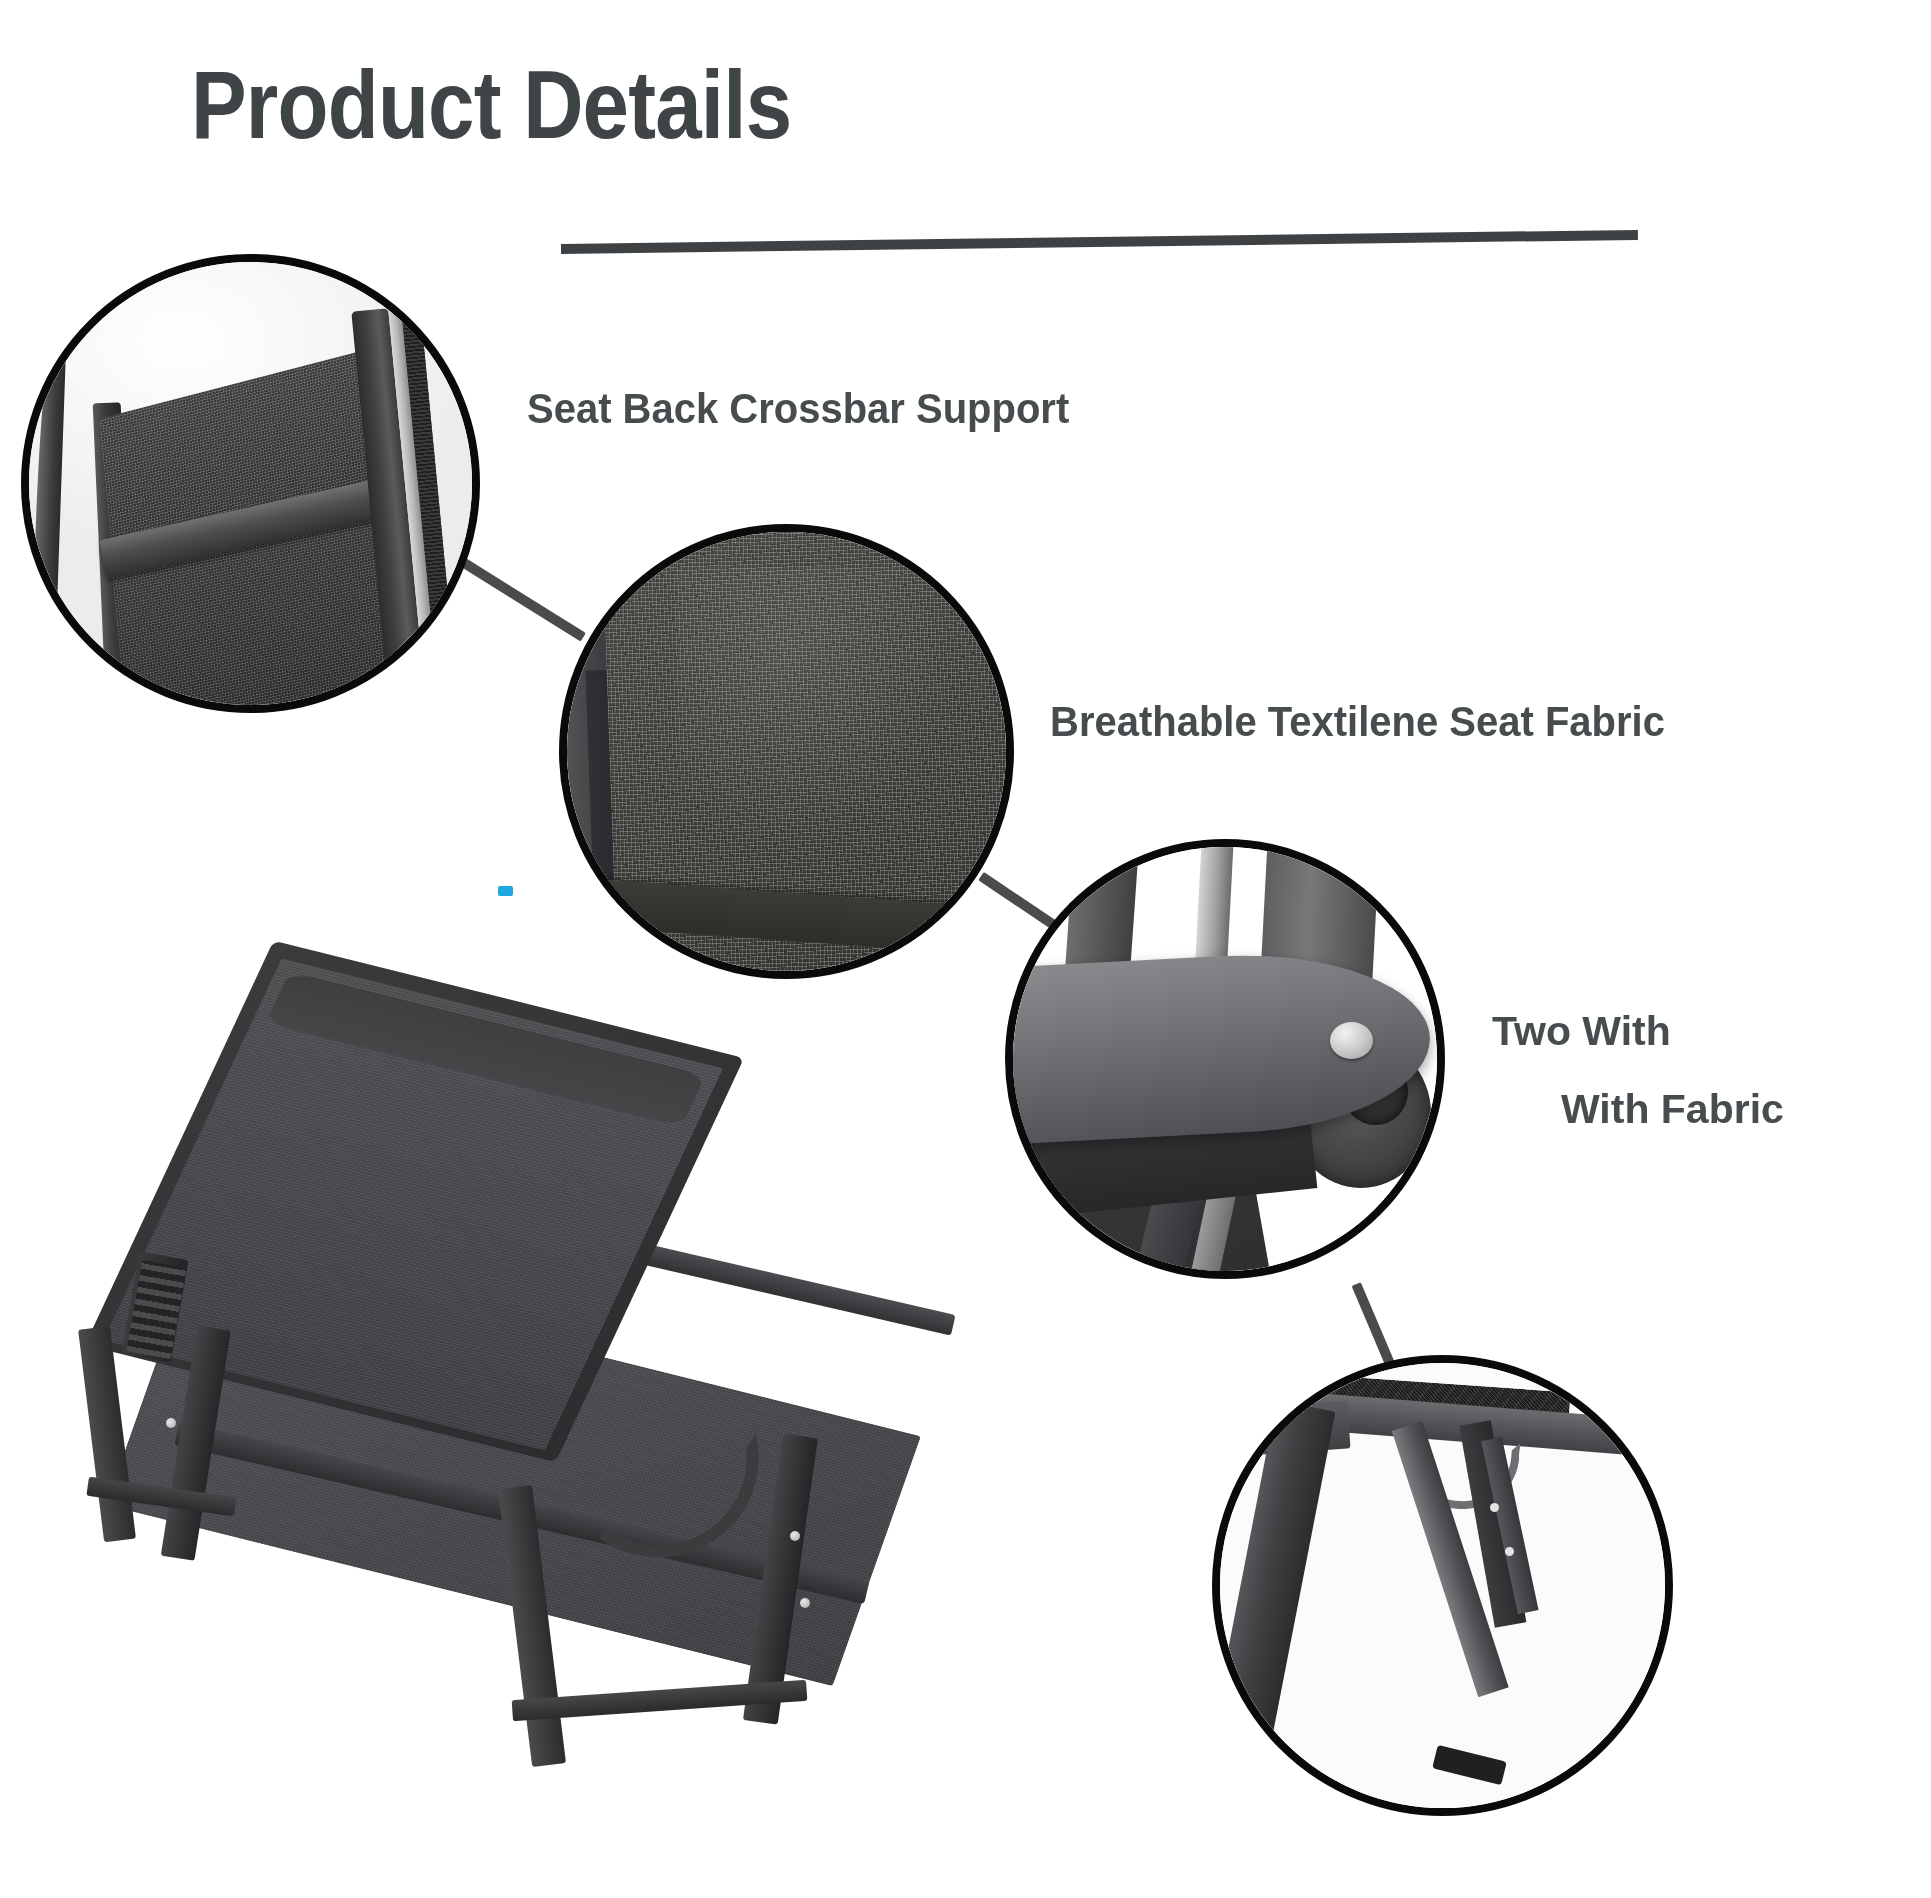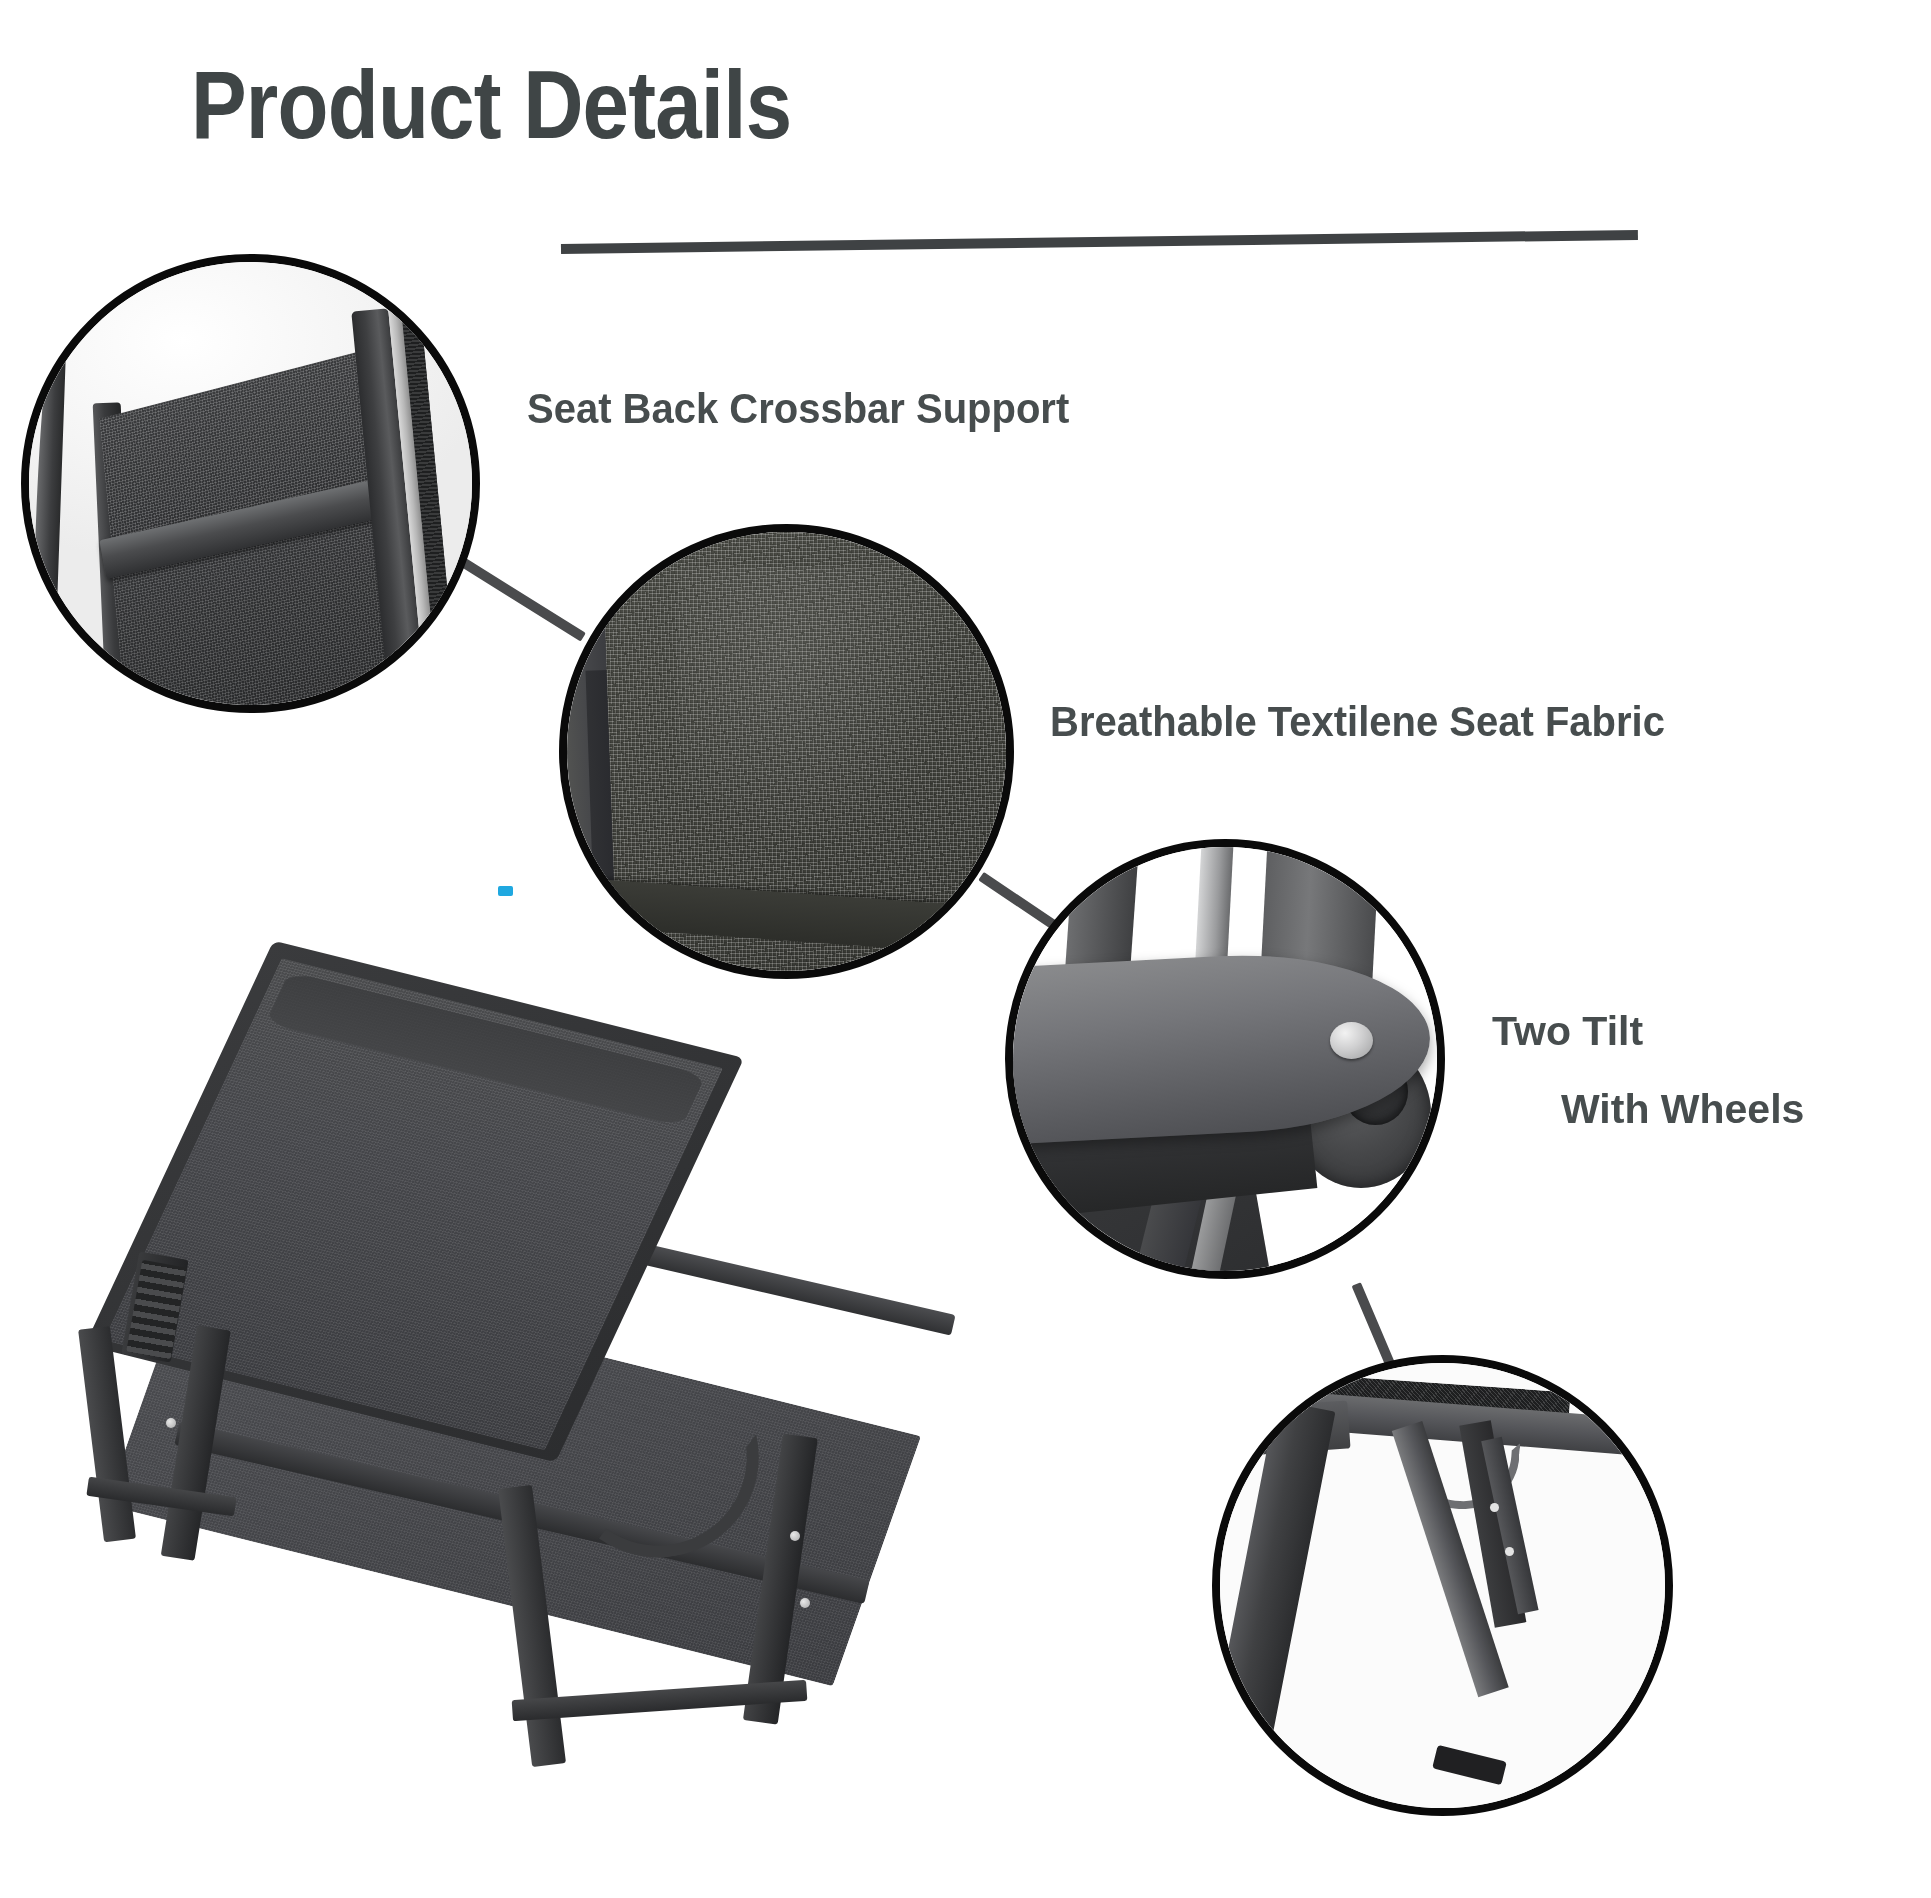--- a/index.html
+++ b/index.html
@@ -563,19 +563,19 @@
     <div class="screw1"></div>
     <div class="screw2"></div>
     <div class="screw3"></div>
   </div>
 
   <div class="label" id="label-crossbar">Seat Back Crossbar Support</div>
 
   <div class="label" id="label-fabric">Breathable Textilene Seat Fabric</div>
 
   <div class="label" id="label-wheels">
-    <span>Two Tilt</span>
-    <span class="line2">With Wheels</span>
+    <span>Two With</span>
+    <span class="line2">With Fabric</span>
   </div>
 
 
 </div>
 
 
 </body></html>

